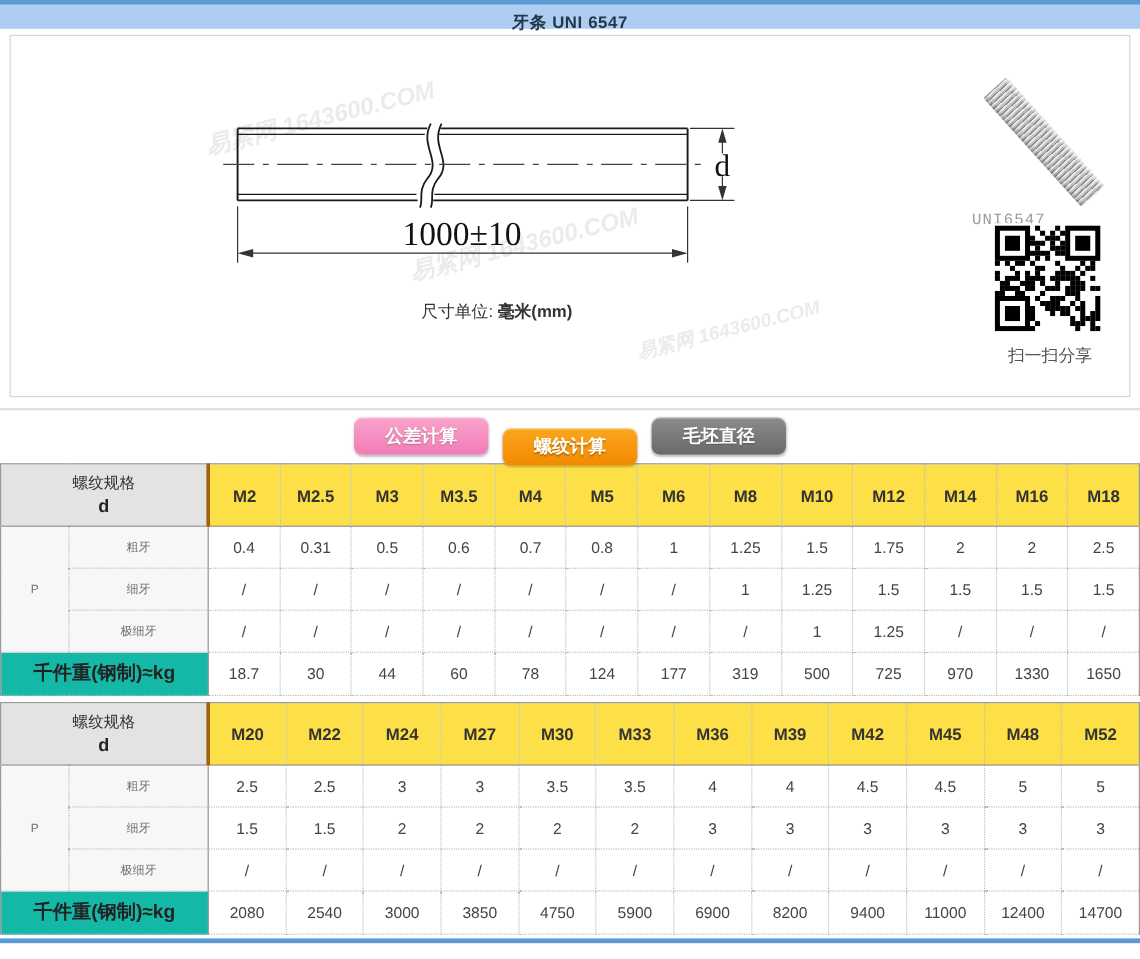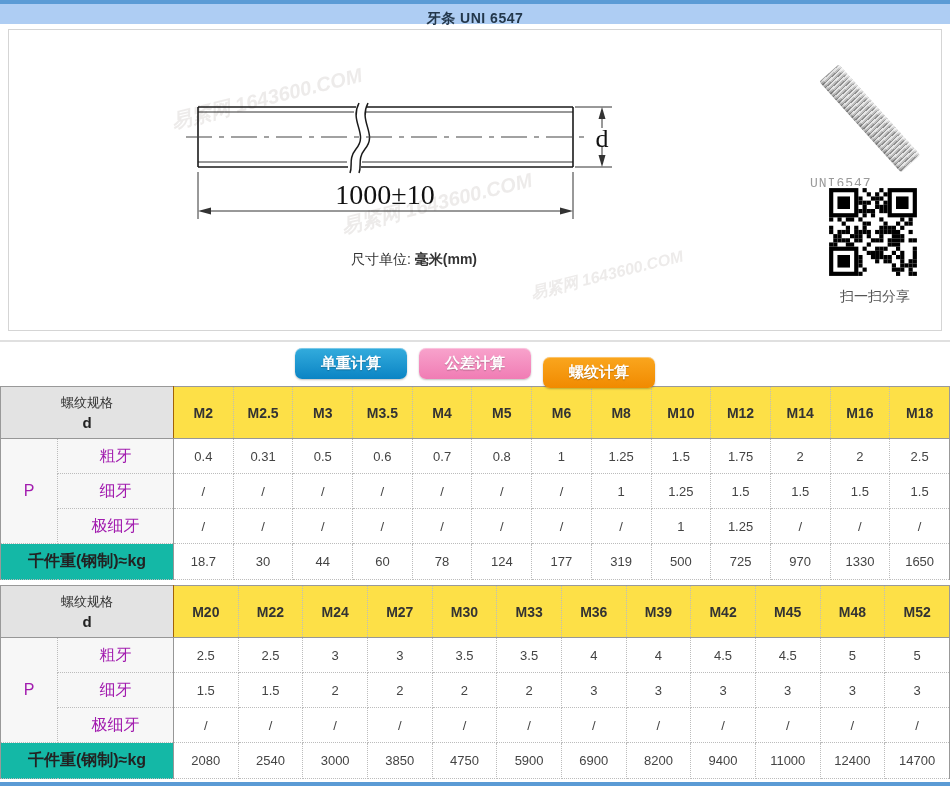--- a/index.html
+++ b/index.html
@@ -48,25 +48,25 @@
 
   
   table.spec { width:950px; table-layout:fixed; border-collapse:collapse;
     border:1px solid #999; border-bottom:1px dotted #aaa; }
   .t1 { margin-top:7px; }
   .t2 { margin-top:5px; }
   .spec th, .spec td { border:1px dotted #bcbcbc; text-align:center; vertical-align:middle; }
   .spec tr.head { height:52px; }
   .spec tr.head > * { background:#fde047; font-weight:bold; font-size:14px; color:#333;
     border-bottom:1px solid #979797; }
-  .spec th.spec-head { background:#e3e3e3; border-right:1px solid #a16207; }
+  .spec th.spec-head { background:#e3e3e3; border-right:3px solid #a16207; }
   .spec-head .spec-line { font-size:13px; font-weight:normal; color:#333; }
   .spec-head .d-line { font-size:15px; font-weight:bold; color:#222; margin-top:2px; }
   .spec tr.r { height:35px; }
-  .spec tr.r > th { background:#f7f7f7; font-weight:normal; font-size:16px; color:#a21caf; }
+  .spec tr.r > th { background:#f7f7f7; font-weight:normal; font-size:10px; color:#737373; }
   .spec th.p-cell { font-weight:bold; font-size:17px; color:#222; background:#f7f7f7; }
   .spec th.row-label { border-right:1px solid #979797; }
   .spec tr.r > td { font-size:13px; color:#444; background:#fff; }
   .spec tr.wrow { height:36px; }
   .spec th.w-label { background:#14b8a6; font-weight:bold; font-size:16px; color:#222;
     border-right:1px solid #979797; }
   .spec tr.wrow > td { font-size:13px; color:#444; background:#fff; }
 
   .bottom-accent { margin-top:3px; height:4px; background:#5b9bd5; }
 
@@ -289,23 +289,23 @@
       <rect x="0" y="56" width="28" height="28" fill="#000"></rect>
       <rect x="4" y="60" width="20" height="20" fill="#fff"></rect>
       <rect x="8" y="64" width="12" height="12" fill="#000"></rect>
     </svg>
   <div class="qr-caption">扫一扫分享</div>
 </div>
 
 <div class="rule"></div>
 
 <div class="toolbar">
-  <button class="calc-btn" style="background: linear-gradient(rgb(51, 172, 221), rgb(11, 132, 196));">单重计算</button>
   <button class="calc-btn" style="background: linear-gradient(rgb(248, 163, 204), rgb(240, 124, 180));">公差计算</button>
   <button class="calc-btn" style="background: linear-gradient(rgb(250, 166, 30), rgb(241, 138, 0)); margin-top: 9px;">螺纹计算</button>
+  <button class="calc-btn" style="background: linear-gradient(rgb(140, 140, 140), rgb(105, 105, 105));">毛坯直径</button>
 </div>
 
 <table class="spec t1">
   <colgroup>
       <col style="width:57px">
       <col style="width:116px">
     </colgroup>
   <tbody>
     <tr class="head">
       <th class="spec-head" colspan="2">

